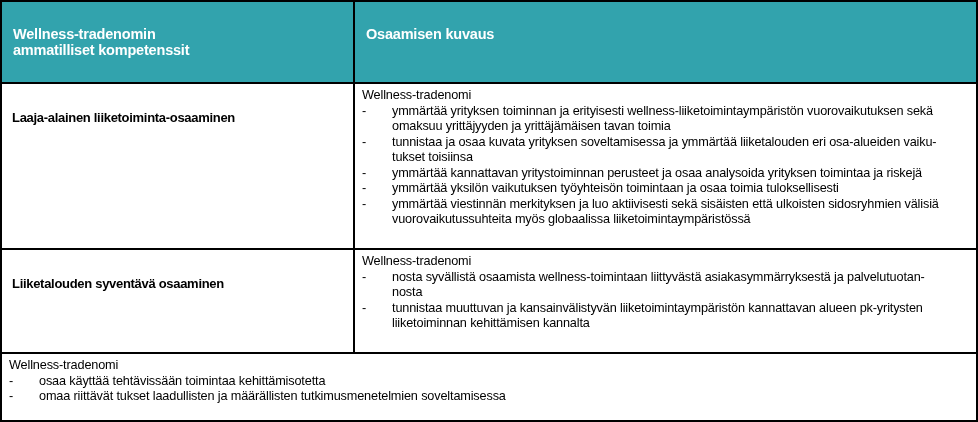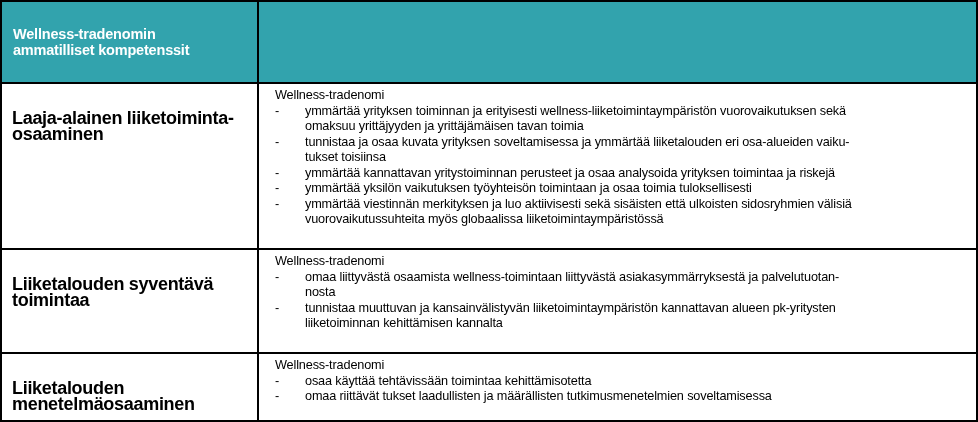--- a/index.html
+++ b/index.html
@@ -26,21 +26,21 @@
     box-sizing: border-box;
     border-bottom: 2px solid #000000;
     flex-shrink: 0;
   }
   .trow.last { border-bottom: none; }
   .cell {
     box-sizing: border-box;
     overflow: hidden;
   }
   .cell.left {
-    width: 257px;
+    width: 353px;
     flex-shrink: 0;
     border-right: 2px solid #000000;
   }
   .cell.right { flex: 1; }
 
   
   .trow.header { height: 82px; background: #32a3ad; }
   .header-cell {
     color: #ffffff;
     font-weight: bold;
@@ -51,50 +51,51 @@
     white-space: pre-line;
   }
 
   
   .trow.r1 { height: 166px; }
   .trow.r2 { height: 104px; }
   .trow.r3 { height: 66px; }
 
   .comp-cell {
     font-weight: bold;
-    font-size: 18px;
+    font-size: 13px;
     letter-spacing: -0.3px;
     line-height: 16px;
     padding: 26px 6px 0 10px;
   }
   .desc-cell {
     font-size: 12.7px;
     letter-spacing: -0.15px;
     line-height: 15.5px;
-    padding: 4px 4px 0 16px;
+    padding: 4px 4px 0 7px;
   }
   .intro { white-space: pre; }
   .bullet { display: flex; }
   .bullet .dash {
     width: 30px;
     flex-shrink: 0;
   }
   .bullet .btext {
     flex: 1;
     white-space: pre;
   }
 </style>
 </head>
 <body>
 
 <div class="comp-table">
 
   <div class="trow header">
     <div class="cell left header-cell">Wellness-tradenomin
 ammatilliset kompetenssit</div>
+    <div class="cell right header-cell">Osaamisen kuvaus</div>
   </div>
 
   <div class="trow r1">
     <div class="cell left comp-cell">Laaja-alainen liiketoiminta-osaaminen</div>
     <div class="cell right desc-cell">
       <div class="intro">Wellness-tradenomi</div>
       <div class="bullet">
         <span class="dash">-</span>
         <span class="btext">ymmärtää yrityksen toiminnan ja erityisesti wellness-liiketoimintaympäristön vuorovaikutuksen sekä
 omaksuu yrittäjyyden ja yrittäjämäisen tavan toimia</span>
@@ -114,38 +115,37 @@
       </div>
       <div class="bullet">
         <span class="dash">-</span>
         <span class="btext">ymmärtää viestinnän merkityksen ja luo aktiivisesti sekä sisäisten että ulkoisten sidosryhmien välisiä
 vuorovaikutussuhteita myös globaalissa liiketoimintaympäristössä</span>
       </div>
     </div>
   </div>
 
   <div class="trow r2">
-    <div class="cell left comp-cell">Liiketalouden syventävä toimintaa</div>
+    <div class="cell left comp-cell">Liiketalouden syventävä osaaminen</div>
     <div class="cell right desc-cell">
       <div class="intro">Wellness-tradenomi</div>
       <div class="bullet">
         <span class="dash">-</span>
-        <span class="btext">omaa liittyvästä osaamista wellness-toimintaan liittyvästä asiakasymmärryksestä ja palvelutuotan-
+        <span class="btext">nosta syvällistä osaamista wellness-toimintaan liittyvästä asiakasymmärryksestä ja palvelutuotan-
 nosta</span>
       </div>
       <div class="bullet">
         <span class="dash">-</span>
         <span class="btext">tunnistaa muuttuvan ja kansainvälistyvän liiketoimintaympäristön kannattavan alueen pk-yritysten
 liiketoiminnan kehittämisen kannalta</span>
       </div>
     </div>
   </div>
 
   <div class="trow r3 last">
-    <div class="cell left comp-cell">Liiketalouden menetelmäosaaminen</div>
     <div class="cell right desc-cell">
       <div class="intro">Wellness-tradenomi</div>
       <div class="bullet">
         <span class="dash">-</span>
         <span class="btext">osaa käyttää tehtävissään toimintaa kehittämisotetta</span>
       </div>
       <div class="bullet">
         <span class="dash">-</span>
         <span class="btext">omaa riittävät tukset laadullisten ja määrällisten tutkimusmenetelmien soveltamisessa</span>
       </div>

